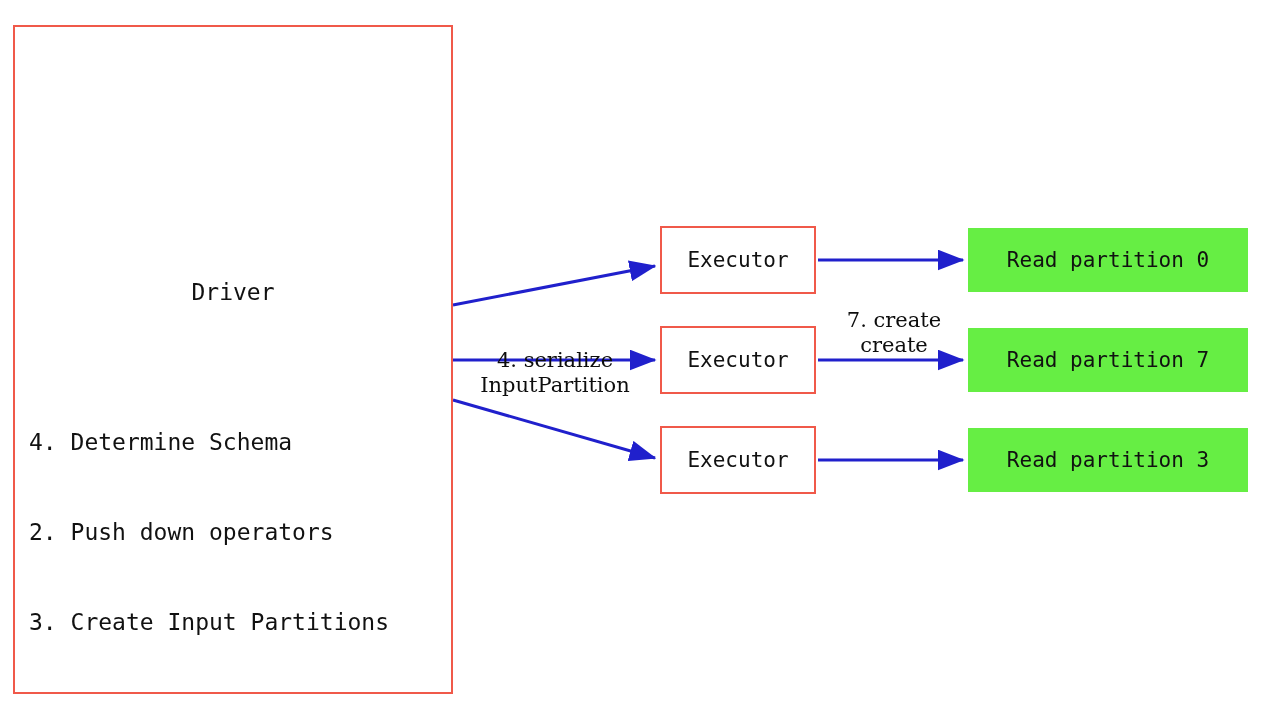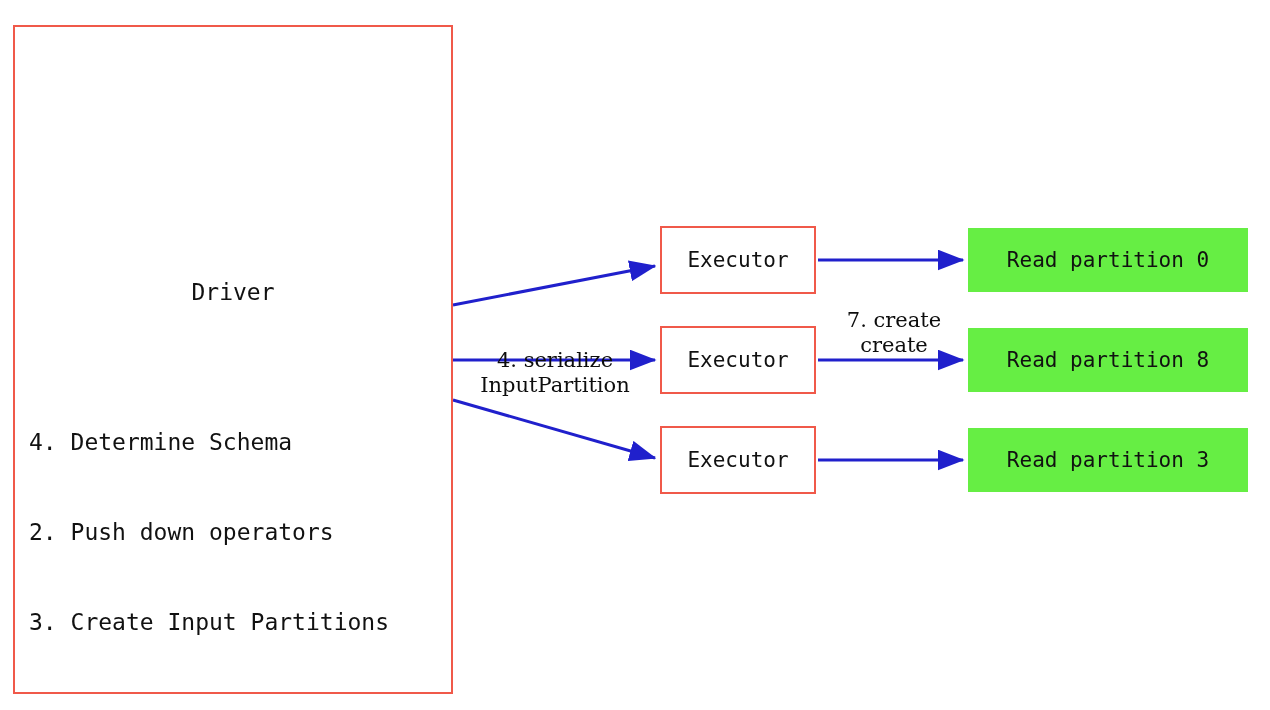--- a/index.html
+++ b/index.html
@@ -153,21 +153,21 @@
       <span class="driver-step">2. Push down operators</span>
       <span class="driver-step">3. Create Input Partitions</span>
     </div>
   </div>
 
   <div id="executor-0" class="node executor-box">Executor</div>
   <div id="executor-1" class="node executor-box">Executor</div>
   <div id="executor-2" class="node executor-box">Executor</div>
 
   <div id="partition-0" class="node partition-box">Read partition 0</div>
-  <div id="partition-1" class="node partition-box">Read partition 8</div>
+  <div id="partition-1" class="node partition-box">Read partition 7</div>
   <div id="partition-2" class="node partition-box">Read partition 3</div>
 
   <div id="edge-label-serialize" class="edge-label">
     <div>4. serialize</div>
     <div>InputPartition</div>
   </div>
 
   <div id="edge-label-create-reader" class="edge-label">
     <div>7. create</div>
     <div>create</div>

